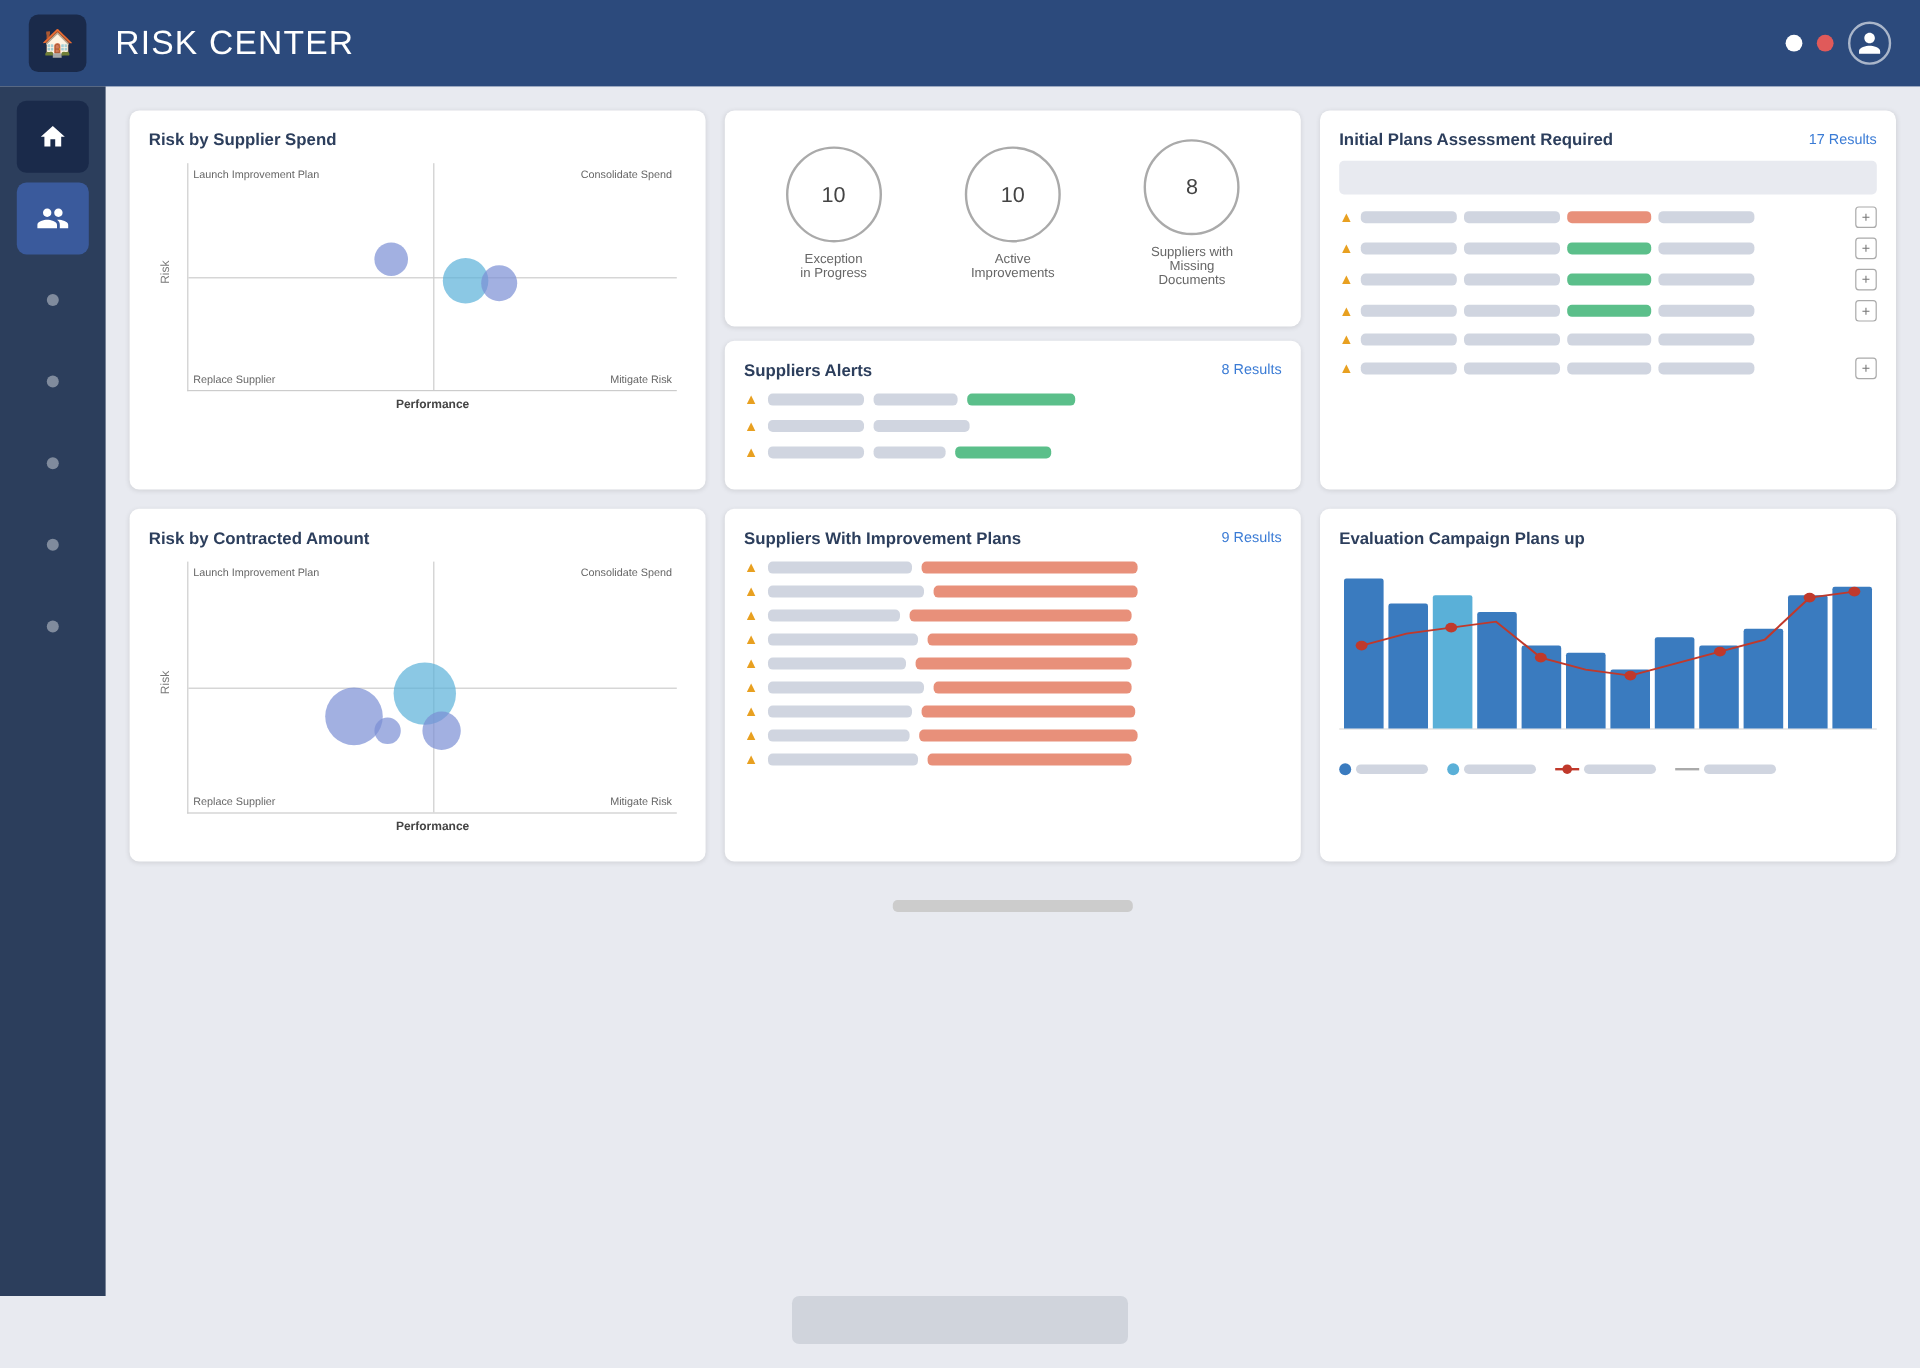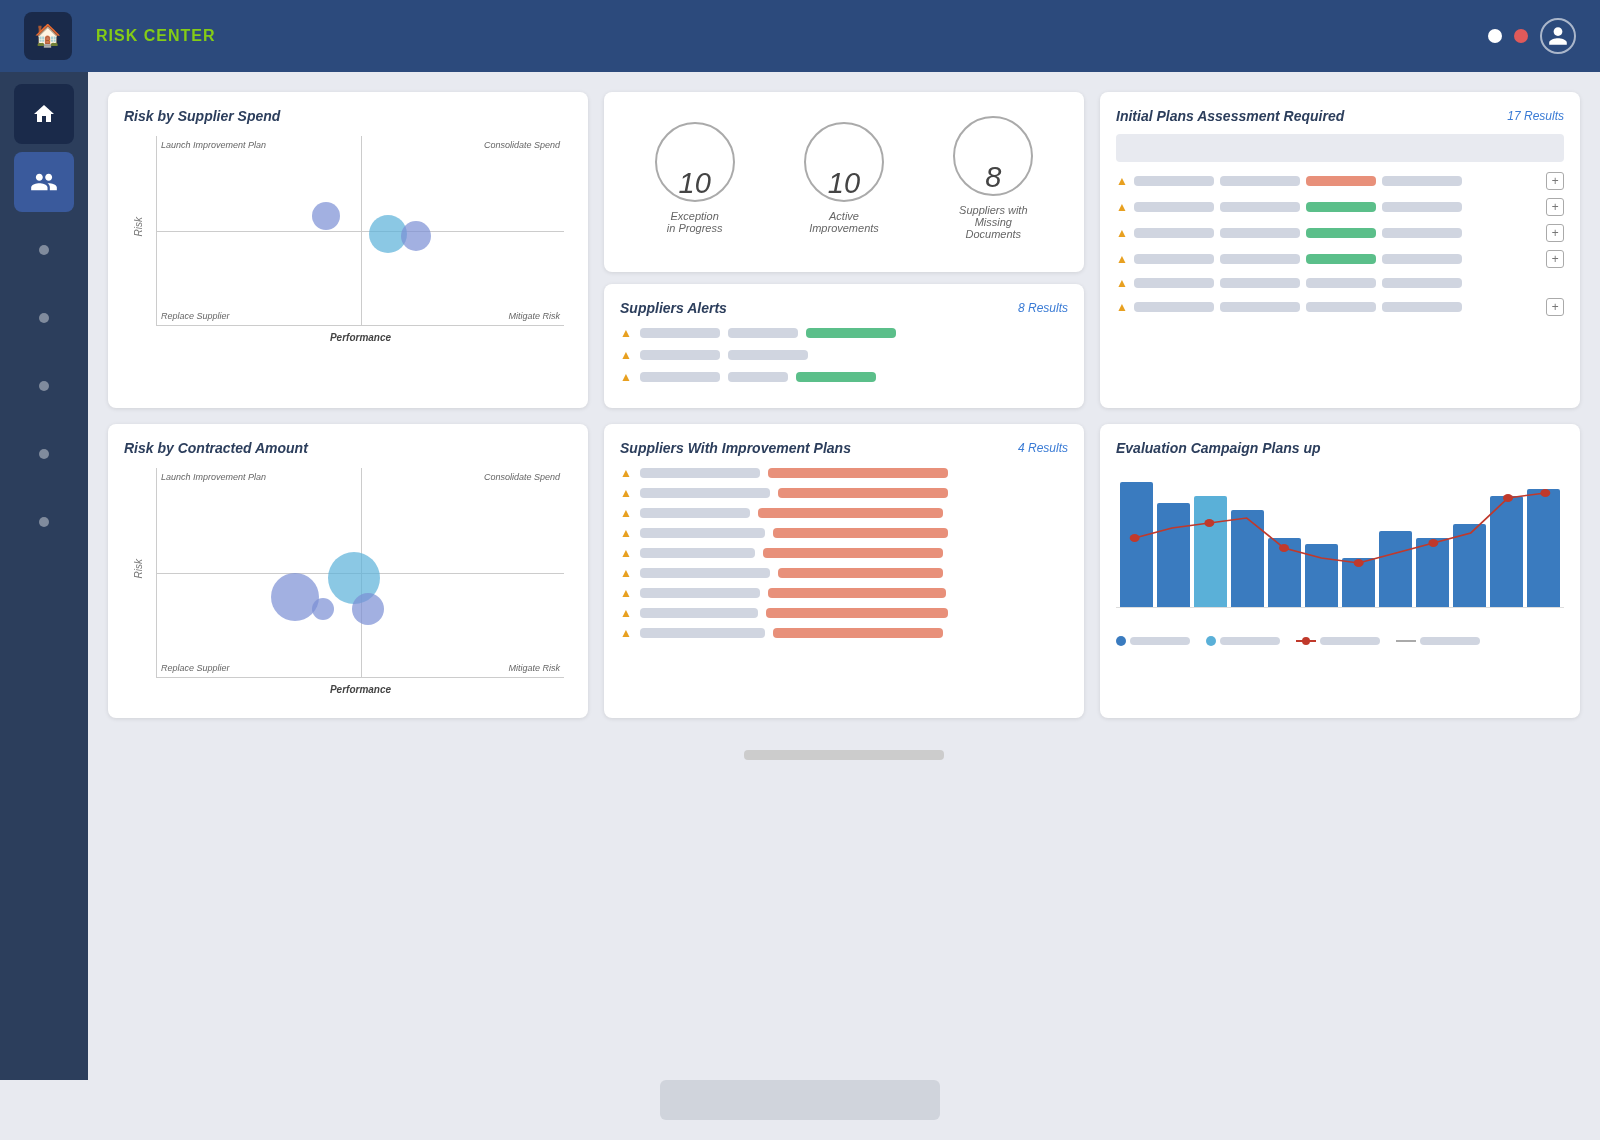--- a/index.html
+++ b/index.html
@@ -15,23 +15,23 @@
     
     .header {
       background: #2c4a7c;
       height: 72px;
       display: flex;
       align-items: center;
       padding: 0 24px;
       gap: 16px;
     }
     .header-title {
-      color: #84cc16;
-      font-size: 16px;
-      font-weight: 700;
+      color: #ffffff;
+      font-size: 28px;
+      font-weight: 400;
       letter-spacing: 1px;
       flex: 1;
     }
     .header-icons {
       display: flex;
       gap: 12px;
       align-items: center;
     }
     .header-dot {
       width: 14px; height: 14px;
@@ -44,21 +44,20 @@
       border-radius: 50%;
       border: 2px solid rgba(255,255,255,0.6);
       display: flex; align-items: center; justify-content: center;
       color: white; font-size: 18px;
     }
 
     
     .main-layout {
       display: flex;
       flex: 1;
-      font-style: italic;
     }
 
     
     .sidebar {
       width: 88px;
       background: #2c3e5c;
       display: flex;
       flex-direction: column;
       align-items: center;
       padding: 12px 0;
@@ -119,22 +118,22 @@
     .stat-item {
       display: flex;
       flex-direction: column;
       align-items: center;
       gap: 8px;
     }
     .stat-circle {
       width: 80px; height: 80px;
       border-radius: 50%;
       border: 2px solid #aaa;
-      display: flex; align-items: flex-end; justify-content: center;
-      font-size: 29px;
+      display: flex; align-items: center; justify-content: center;
+      font-size: 18px;
       font-weight: 300;
       color: #444;
     }
     .stat-label {
       font-size: 11px;
       color: #666;
       text-align: center;
       max-width: 80px;
     }
     .scatter-y-label {
@@ -520,21 +519,21 @@
           <div class="bubble" style="width:48px;height:48px;background:#7a8fd4;left:28%;top:50%;"></div>
           <div class="bubble" style="width:52px;height:52px;background:#5ab0d8;left:42%;top:40%;"></div>
           <div class="bubble" style="width:22px;height:22px;background:#7a8fd4;left:38%;top:62%;"></div>
           <div class="bubble" style="width:32px;height:32px;background:#7a8fd4;left:48%;top:60%;"></div>
         </div>
       </div>
 
       <div class="card">
         <div class="alerts-header">
           <div class="card-title" style="margin-bottom:0;">Suppliers With Improvement Plans</div>
-          <span class="results-link">4 Results</span>
+          <span class="results-link">9 Results</span>
         </div>
         <div style="margin-top:10px;">
 
           <div class="improve-row">
             <span class="triangle-icon">▲</span>
             <div class="improve-bar1" style="width:120px;"></div>
             <div class="improve-bar2" style="width:180px;background:#e8907a;"></div>
           </div>
           <div class="improve-row">
             <span class="triangle-icon">▲</span>

